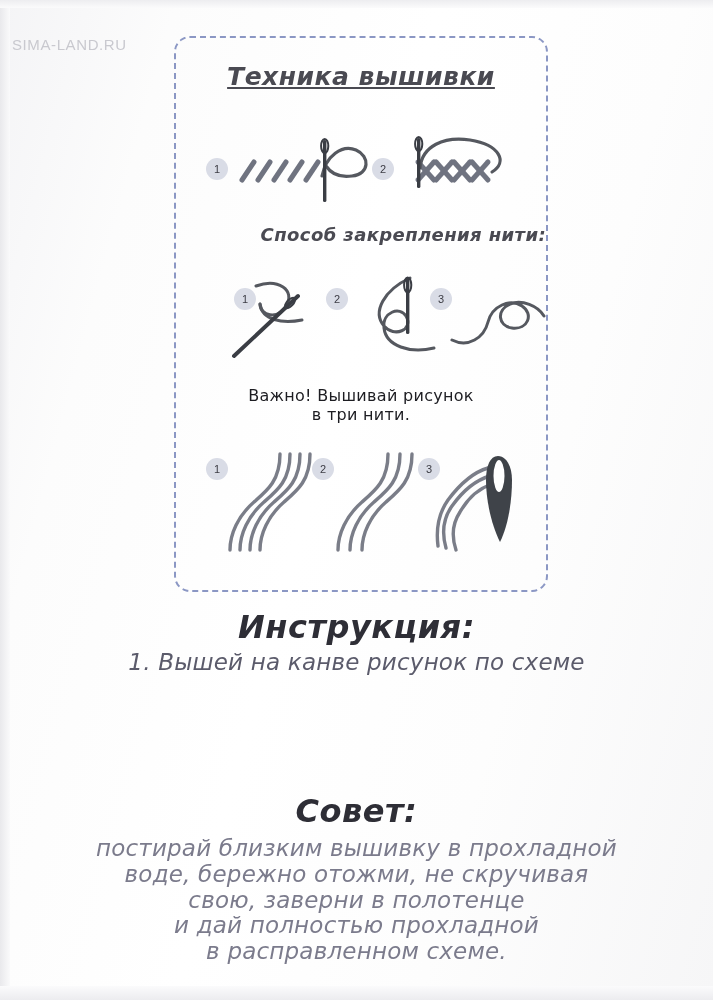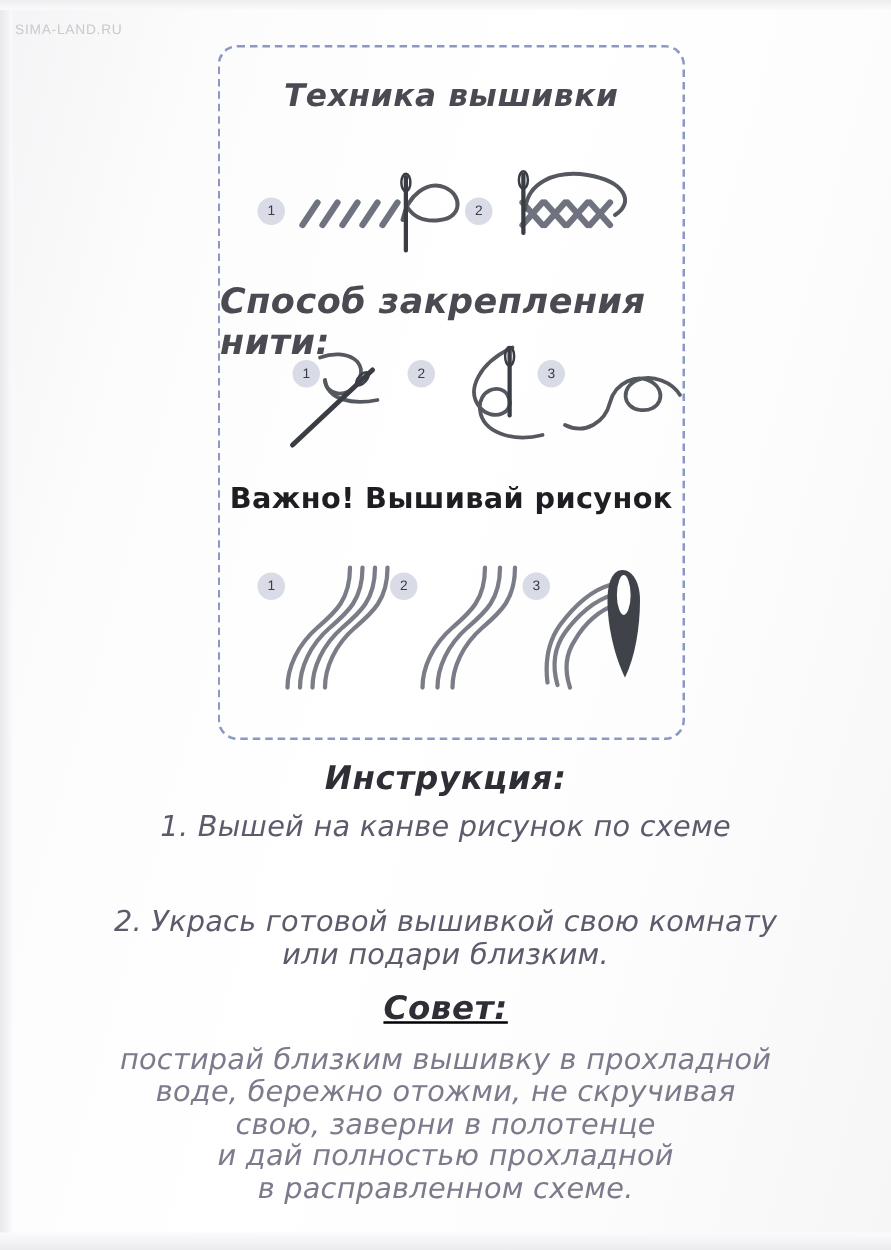--- a/index.html
+++ b/index.html
@@ -34,23 +34,23 @@
   }
   .page-edge-bottom {
     position: absolute;
     left: 0; right: 0; bottom: 0;
     height: 14px;
     background: linear-gradient(0deg, #ececef 0%, #fbfbfc 100%);
   }
   .watermark {
     position: absolute;
     left: 12px;
-    top: 18px;
+    top: 36px;
     font-family: "Liberation Sans", sans-serif;
-    font-size: 11px;
+    font-size: 15px;
     letter-spacing: 0.6px;
     color: #c9c9cf;
   }
 
   
   .card {
     position: absolute;
     left: 174px;
     top: 36px;
     width: 374px;
@@ -63,37 +63,38 @@
   .card-title {
     text-align: center;
     font-family: "DejaVu Sans", sans-serif;
     font-size: 25px;
     line-height: 1.16;
     color: #4a4a52;
     font-style: italic;
     font-weight: 600;
     letter-spacing: 0.5px;
     margin-top: 24px;
+    text-decoration: underline;
   }
   .sect-title {
-    text-align: left;
-    font-family: "DejaVu Sans", sans-serif;
-    font-size: 28px;
+    text-align: right;
+    font-family: "DejaVu Sans", sans-serif;
+    font-size: 18px;
     color: #4a4a52;
     font-style: italic;
     font-weight: 600;
     letter-spacing: 0.4px;
   }
   .warn-title {
     text-align: center;
     font-family: "DejaVu Sans", sans-serif;
-    font-size: 23px;
+    font-size: 16px;
     line-height: 1.2;
     color: #1d1d22;
-    font-weight: 700;
+    font-weight: 400;
     letter-spacing: 0.3px;
   }
 
   .badge {
     width: 22px;
     height: 22px;
     border-radius: 50%;
     background: #d9dce6;
     color: #3c3c44;
     font-family: "Liberation Sans", sans-serif;
@@ -116,21 +117,21 @@
 
   
   .lower {
     position: absolute;
     left: 0;
     width: 713px;
     text-align: center;
   }
   .h-head {
     font-family: "DejaVu Sans", sans-serif;
-    font-size: 26px;
+    font-size: 32px;
     font-weight: 700;
     font-style: italic;
     color: #2e2e36;
     letter-spacing: 0.5px;
   }
   .body-line {
     font-family: "DejaVu Sans", sans-serif;
     font-size: 23px;
     line-height: 1.12;
     font-style: italic;
@@ -230,20 +231,21 @@
       <div class="diagram" style="left:272px; top:18px;">
         <svg width="100" height="80" viewBox="0 0 100 80">
           <path d="M4 56 C 20 64, 36 54, 40 38 C 44 22, 62 14, 74 22 C 86 30, 80 46, 64 44
                    C 50 42, 48 26, 62 20 C 74 15, 90 22, 96 32" fill="none" stroke="#55585f" stroke-width="3" stroke-linecap="round"></path>
         </svg>
       </div>
     </div>
 
     <div class="warn-title" style="position:absolute; top:348px; width:100%;">
       <div>Важно! Вышивай рисунок</div>
+      <div>в три нити.</div>
     </div>
 
     <div class="row" style="top:412px; height:120px;">
       <div class="badge" style="position:absolute; left:30px; top:8px;">1</div>
       <div class="diagram" style="left:48px; top:0;">
         <svg width="100" height="110" viewBox="0 0 100 110">
           <g fill="none" stroke="#7a7d88" stroke-width="3.4" stroke-linecap="round">
             <path d="M56 4 C 56 30, 44 40, 30 52 C 14 66, 6 84, 6 100"></path>
             <path d="M66 4 C 66 30, 54 40, 40 52 C 24 66, 16 84, 16 100"></path>
             <path d="M76 4 C 76 30, 64 40, 50 52 C 34 66, 26 84, 26 100"></path>
@@ -282,26 +284,22 @@
   </div>
 
   <div class="lower" style="top:608px;">
     <div class="h-head">Инструкция:</div>
   </div>
 
   <div class="lower" style="top:650px;">
     <div class="body-line nowrap">1. Вышей на канве рисунок по схеме</div>
   </div>
 
-  <div class="lower" style="top:726px;">
-    <div class="body-line nowrap">2. Укрась готовой вышивкой свою комнату</div>
-    <div class="body-line nowrap">или подари близким.</div>
-  </div>
-
-  <div class="lower" style="top:792px;text-decoration:underline;">
+
+  <div class="lower" style="top:792px;">
     <div class="h-head">Совет:</div>
   </div>
 
   <div class="lower" style="top:836px;">
     <div class="body-line dim nowrap">постирай близким вышивку в прохладной</div>
     <div class="body-line dim nowrap">воде, бережно отожми, не скручивая</div>
     <div class="body-line dim nowrap">свою, заверни в полотенце</div>
     <div class="body-line dim nowrap">и дай полностью прохладной</div>
     <div class="body-line dim nowrap">в расправленном схеме.</div>
   </div>

